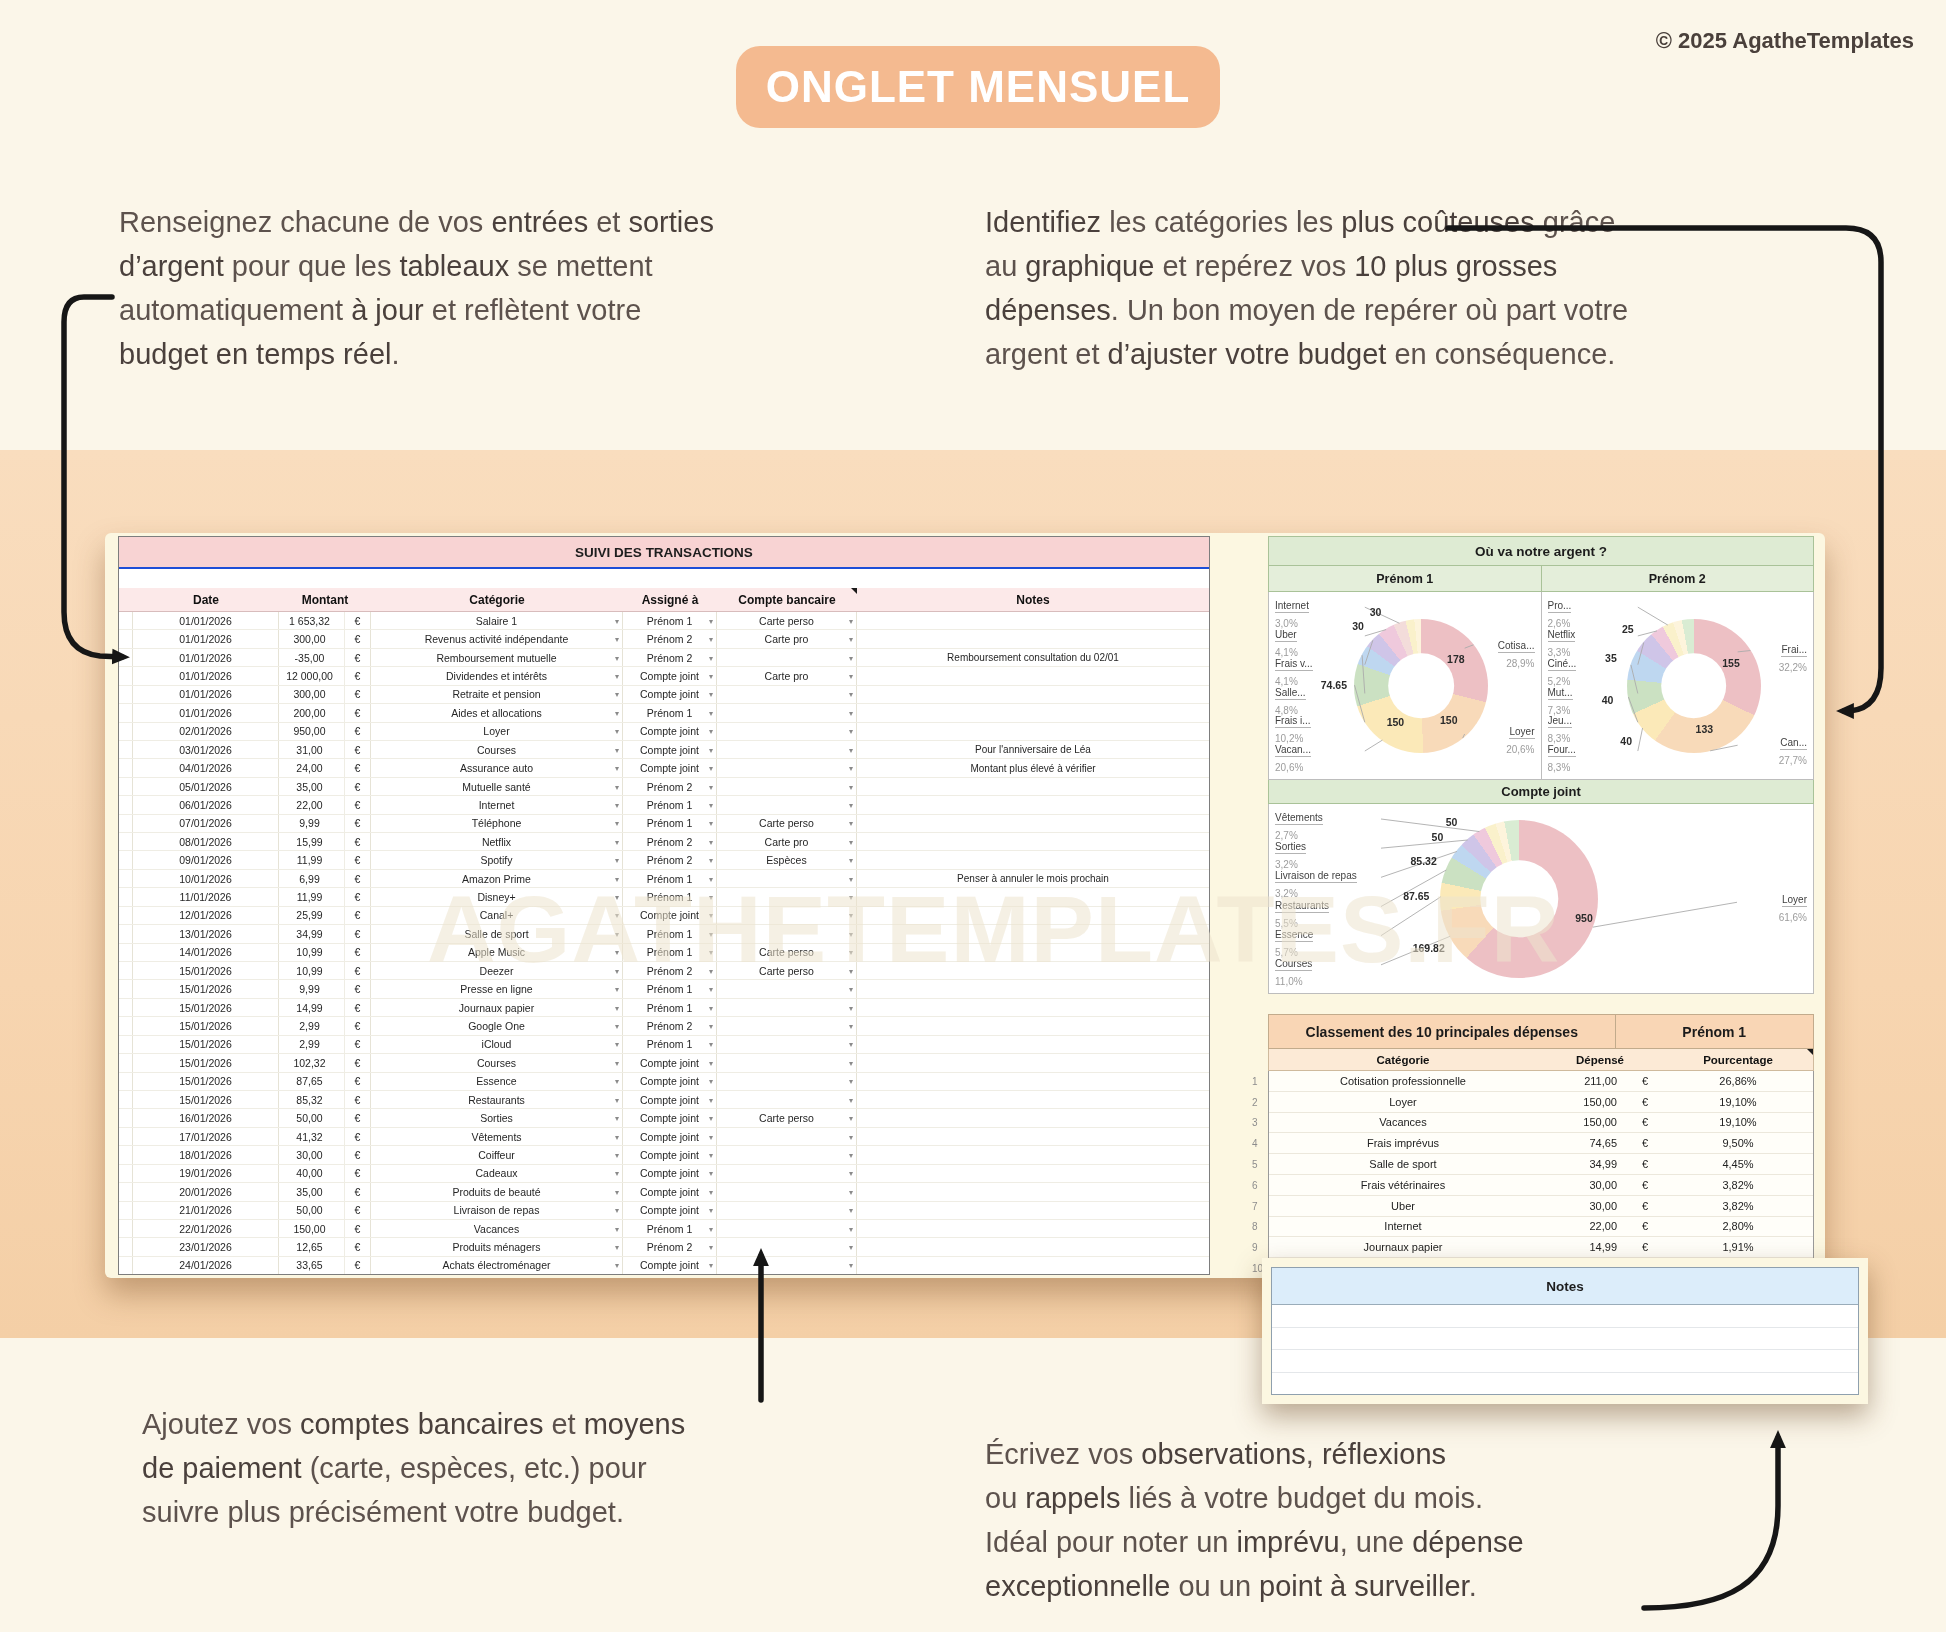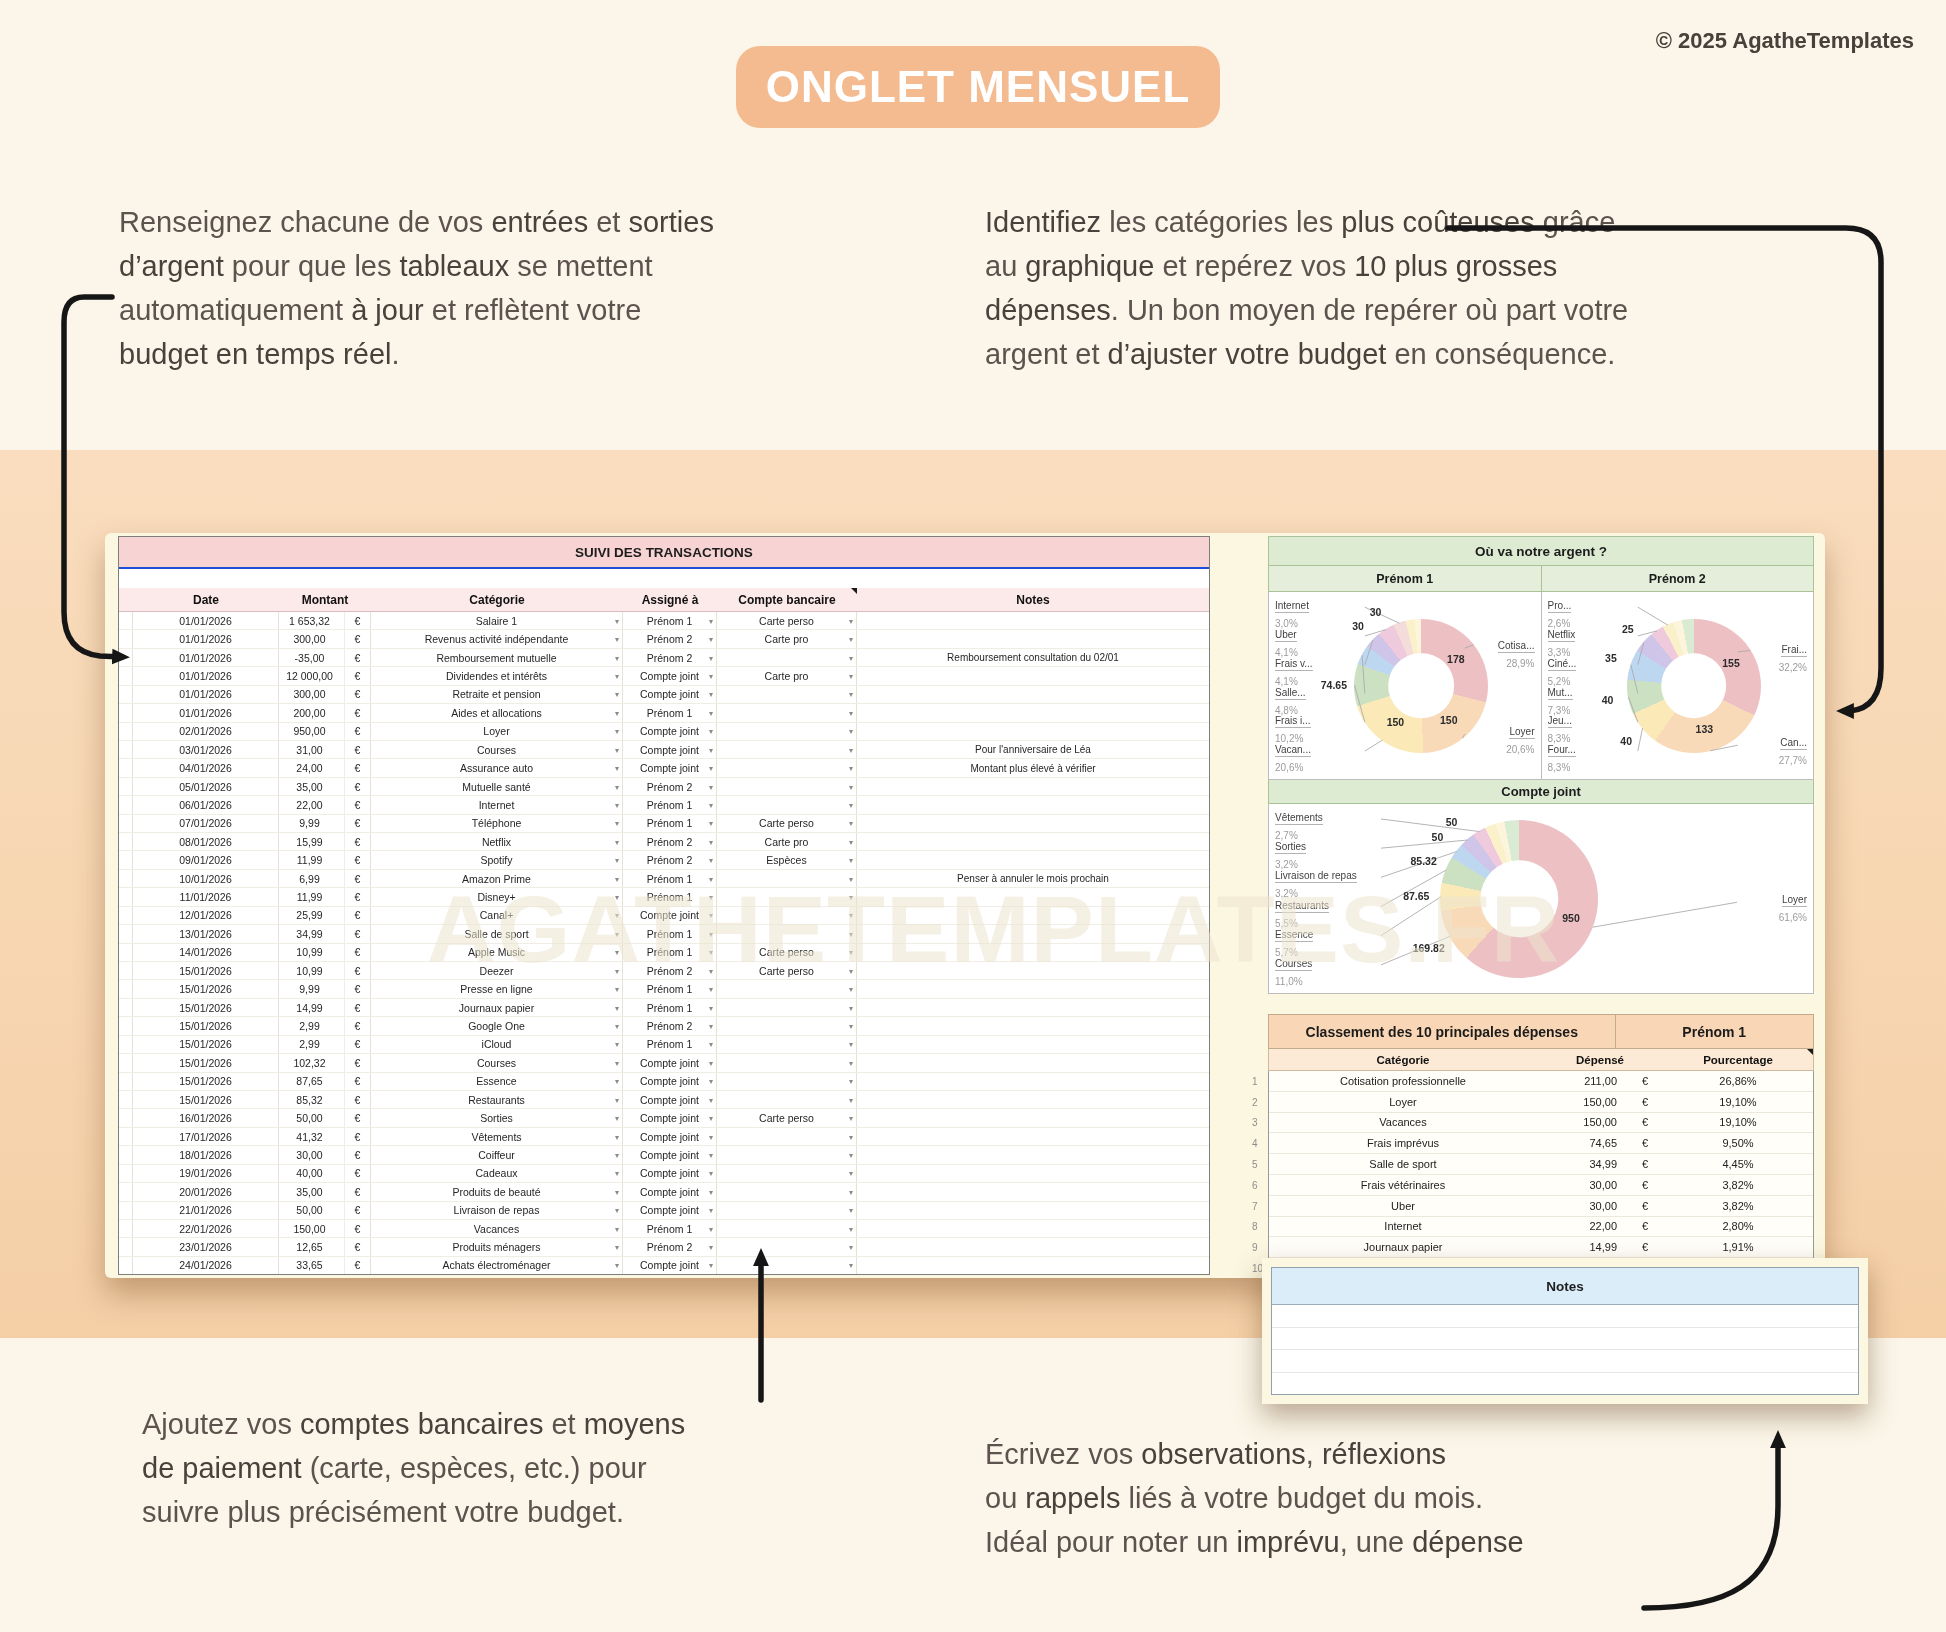--- a/index.html
+++ b/index.html
@@ -130,20 +130,21 @@
     </div>
   <div class="callout co-bl">
       <div class="rline"><span>Ajoutez vos </span><span class="rb">comptes bancaires</span><span> et </span><span class="rb">moyens</span></div>
       <div class="rline"><span class="rb">de paiement</span><span> (carte, espèces, etc.) pour</span></div>
       <div class="rline"><span>suivre plus précisément votre budget.</span></div>
     </div>
   <div class="callout co-br">
       <div class="rline"><span>Écrivez vos </span><span class="rb">observations</span><span>, </span><span class="rb">réflexions</span></div>
       <div class="rline"><span>ou </span><span class="rb">rappels</span><span> liés à votre budget du mois.</span></div>
       <div class="rline"><span>Idéal pour noter un </span><span class="rb">imprévu</span><span>, une </span><span class="rb">dépense</span></div>
+      <div class="rline"><span class="rb">exceptionnelle</span><span> ou un </span><span class="rb">point à surveiller</span><span>.</span></div>
     </div>
 
   <div class="sheet">
 
     <div class="txt-table">
       <div class="tx-title">SUIVI DES TRANSACTIONS</div>
       <div class="tx-grid tx-head">
         <div class="h-date">Date</div>
         <div class="h-mont">Montant</div>
         <div class="h-cat">Catégorie</div>
@@ -1109,21 +1110,21 @@
             <line x1="112" y1="44.16666666666667" x2="198.64842804256128" y2="36.00999951262933" stroke="#ababab" stroke-width="0.9"></line>
             <line x1="112" y1="73.33333333333334" x2="187.9020109217528" y2="47.453771417304914" stroke="#ababab" stroke-width="0.9"></line>
             <line x1="112" y1="102.5" x2="177.372989398551" y2="65.9806714223603" stroke="#ababab" stroke-width="0.9"></line>
             <line x1="112" y1="131.66666666666669" x2="171.82125993867345" y2="92.788958972897" stroke="#ababab" stroke-width="0.9"></line>
             <line x1="112" y1="160.83333333333334" x2="181.22867137999663" y2="132.24658990886954" stroke="#ababab" stroke-width="0.9"></line>
             <line x1="468" y1="98.28" x2="323.8119864540723" y2="123.15653841834681" stroke="#ababab" stroke-width="0.9"></line>
           </svg>
         <div class="ring" style="width: 158px; height: 158px; left: 46%; top: 50%; transform: translate(-50%, -50%); background: conic-gradient(rgb(237, 192, 196) 0%, rgb(237, 192, 196) 61.6%, rgb(248, 218, 185) 61.6%, rgb(248, 218, 185) 72.6%, rgb(251, 233, 184) 72.6%, rgb(251, 233, 184) 78.3%, rgb(203, 225, 194) 78.3%, rgb(203, 225, 194) 83.8%, rgb(190, 215, 240) 83.8%, rgb(190, 215, 240) 87%, rgb(207, 197, 232) 87%, rgb(207, 197, 232) 90.2%, rgb(239, 201, 220) 90.2%, rgb(239, 201, 220) 92.9%, rgb(250, 241, 203) 92.9%, rgb(250, 241, 203) 95.2%, rgb(253, 244, 220) 95.2%, rgb(253, 244, 220) 97%, rgb(217, 236, 211) 97%, rgb(217, 236, 211) 100%);">
             <div class="hole"></div>
           </div>
-      <span class="vlab" style="left: 302px; top: 113.583px;">950</span>
+      <span class="vlab" style="left: 315px; top: 113.583px;">950</span>
           <span class="vlab" style="left: 159.694px; top: 143.91px;">169.82</span>
           <span class="vlab" style="left: 147.341px; top: 92.0966px;">87.65</span>
           <span class="vlab" style="left: 154.631px; top: 56.8938px;">85.32</span>
           <span class="vlab" style="left: 168.457px; top: 32.5656px;">50</span>
           <span class="vlab" style="left: 182.569px; top: 17.5384px;">50</span>
           <div class="llab" style="top: 7px;"><div class="nm">Vêtements</div><div class="pc">2,7%</div></div>
           <div class="llab" style="top: 36.1667px;"><div class="nm">Sorties</div><div class="pc">3,2%</div></div>
           <div class="llab" style="top: 65.3333px;"><div class="nm">Livraison de repas</div><div class="pc">3,2%</div></div>
           <div class="llab" style="top: 94.5px;"><div class="nm">Restaurants</div><div class="pc">5,5%</div></div>
           <div class="llab" style="top: 123.667px;"><div class="nm">Essence</div><div class="pc">5,7%</div></div>

